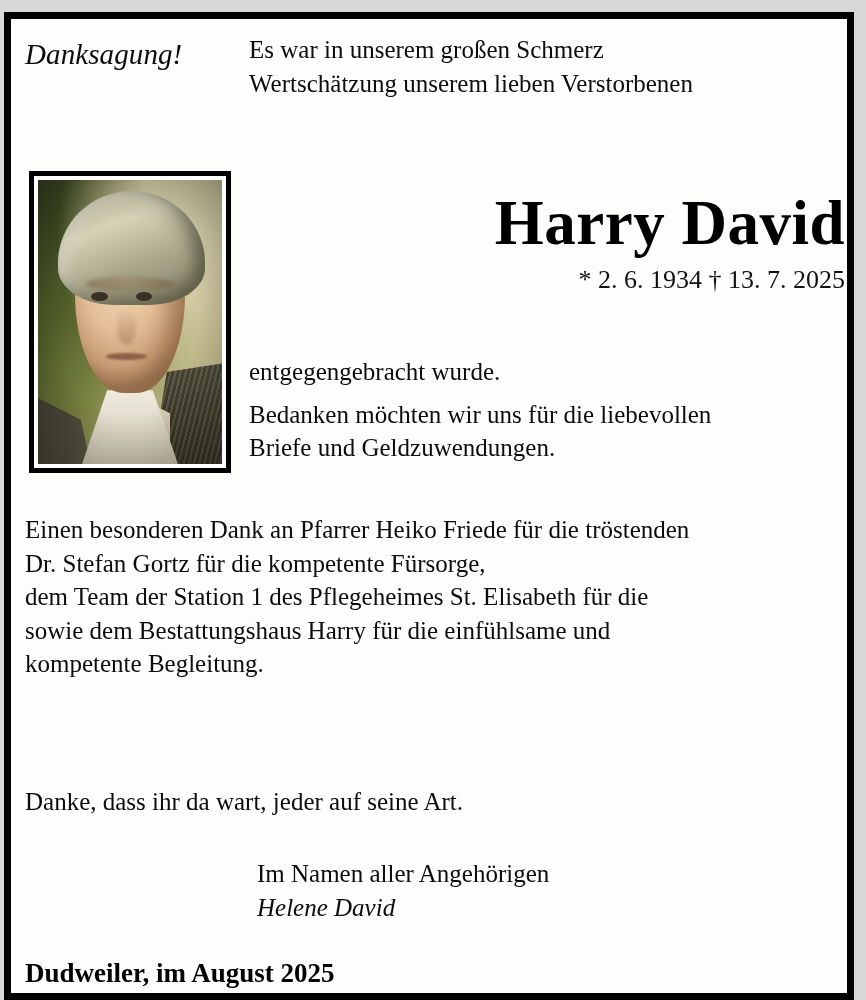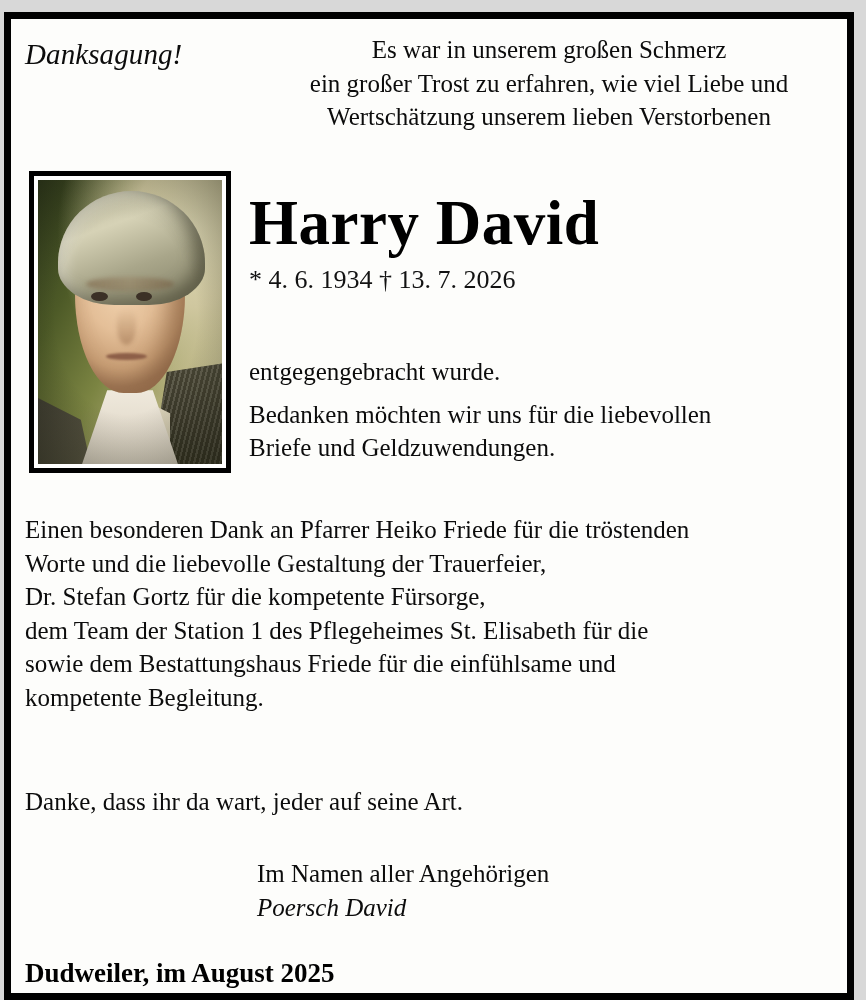--- a/index.html
+++ b/index.html
@@ -57,21 +57,21 @@
 
   #intro-lines {
     position: absolute;
     left: 238px;
     top: 0px;
     width: 600px;
     font-size: 25px;
     line-height: 33.5px;
     color: #0c0c0c;
   }
-  #intro-lines .ln { white-space: nowrap; text-align: center; }
+  #intro-lines .ln { white-space: nowrap; }
 
   
   #photo-frame {
     position: absolute;
     left: 18px;
     top: 152px;
     width: 202px;
     height: 302px;
     border: 5px solid #000000;
     background: #ffffff;
@@ -188,21 +188,21 @@
     background: linear-gradient(180deg, #ddd5bd 0%, #cbc2a7 100%);
     clip-path: polygon(52% 0%, 100% 26%, 100% 100%, 36% 100%);
   }
 
   
   #name-block {
     position: absolute;
     left: 238px;
     top: 168px;
     width: 596px;
-    text-align: left;
+    text-align: right;
   }
   #deceased-name {
     font-size: 63px;
     font-weight: bold;
     line-height: 72px;
     color: #000000;
     letter-spacing: 0.5px;
   }
   #life-dates {
     margin-top: 6px;
@@ -275,21 +275,20 @@
 </head>
 <body>
 
 <div id="notice">
   <div class="inner">
 
     <div id="header-row">
       <div id="danksagung">Danksagung!</div>
       <div id="intro-lines">
         <div class="ln">Es war in unserem großen Schmerz</div>
-        <div class="ln">ein großer Trost zu erfahren, wie viel Liebe und</div>
         <div class="ln">Wertschätzung unserem lieben Verstorbenen</div>
       </div>
     </div>
 
     <div id="photo-frame">
       <div id="portrait-photo">
         <div class="bg-base"></div>
         <div class="jacket-l"></div>
         <div class="jacket-r"></div>
         <div class="sweater"></div>
@@ -300,42 +299,41 @@
         <div class="eye l"></div>
         <div class="eye r"></div>
         <div class="nose"></div>
         <div class="mouth"></div>
         <div class="bg-vignette"></div>
       </div>
     </div>
 
     <div id="name-block">
       <div id="deceased-name">Harry David</div>
-      <div id="life-dates">* 4. 6. 1934   † 13. 7. 2026</div>
+      <div id="life-dates">* 2. 6. 1934   † 13. 7. 2025</div>
     </div>
 
     <div id="mid-text">
       <div class="ln">entgegengebracht wurde.</div>
       <div class="gap"></div>
       <div class="ln">Bedanken möchten wir uns für die liebevollen</div>
       <div class="ln">Briefe und Geldzuwendungen.</div>
     </div>
 
     <div id="thanks-body">
       <div class="ln">Einen besonderen Dank an Pfarrer Heiko Friede für die tröstenden</div>
-      <div class="ln">Worte und die liebevolle Gestaltung der Trauerfeier,</div>
       <div class="ln">Dr. Stefan Gortz für die kompetente Fürsorge,</div>
       <div class="ln">dem Team der Station 1 des Pflegeheimes St. Elisabeth für die</div>
-      <div class="ln">sowie dem Bestattungshaus Friede für die einfühlsame und</div>
+      <div class="ln">sowie dem Bestattungshaus Harry für die einfühlsame und</div>
       <div class="ln">kompetente Begleitung.</div>
     </div>
 
     <div id="closing-line">Danke, dass ihr da wart, jeder auf seine Art.</div>
 
     <div id="signature">
       <div class="sig-onbehalf">Im Namen aller Angehörigen</div>
-      <div class="sig-name">Poersch David</div>
+      <div class="sig-name">Helene David</div>
     </div>
 
     <div id="footer-place-date">Dudweiler, im August 2025</div>
 
   </div>
 </div>
 
 </body></html>

